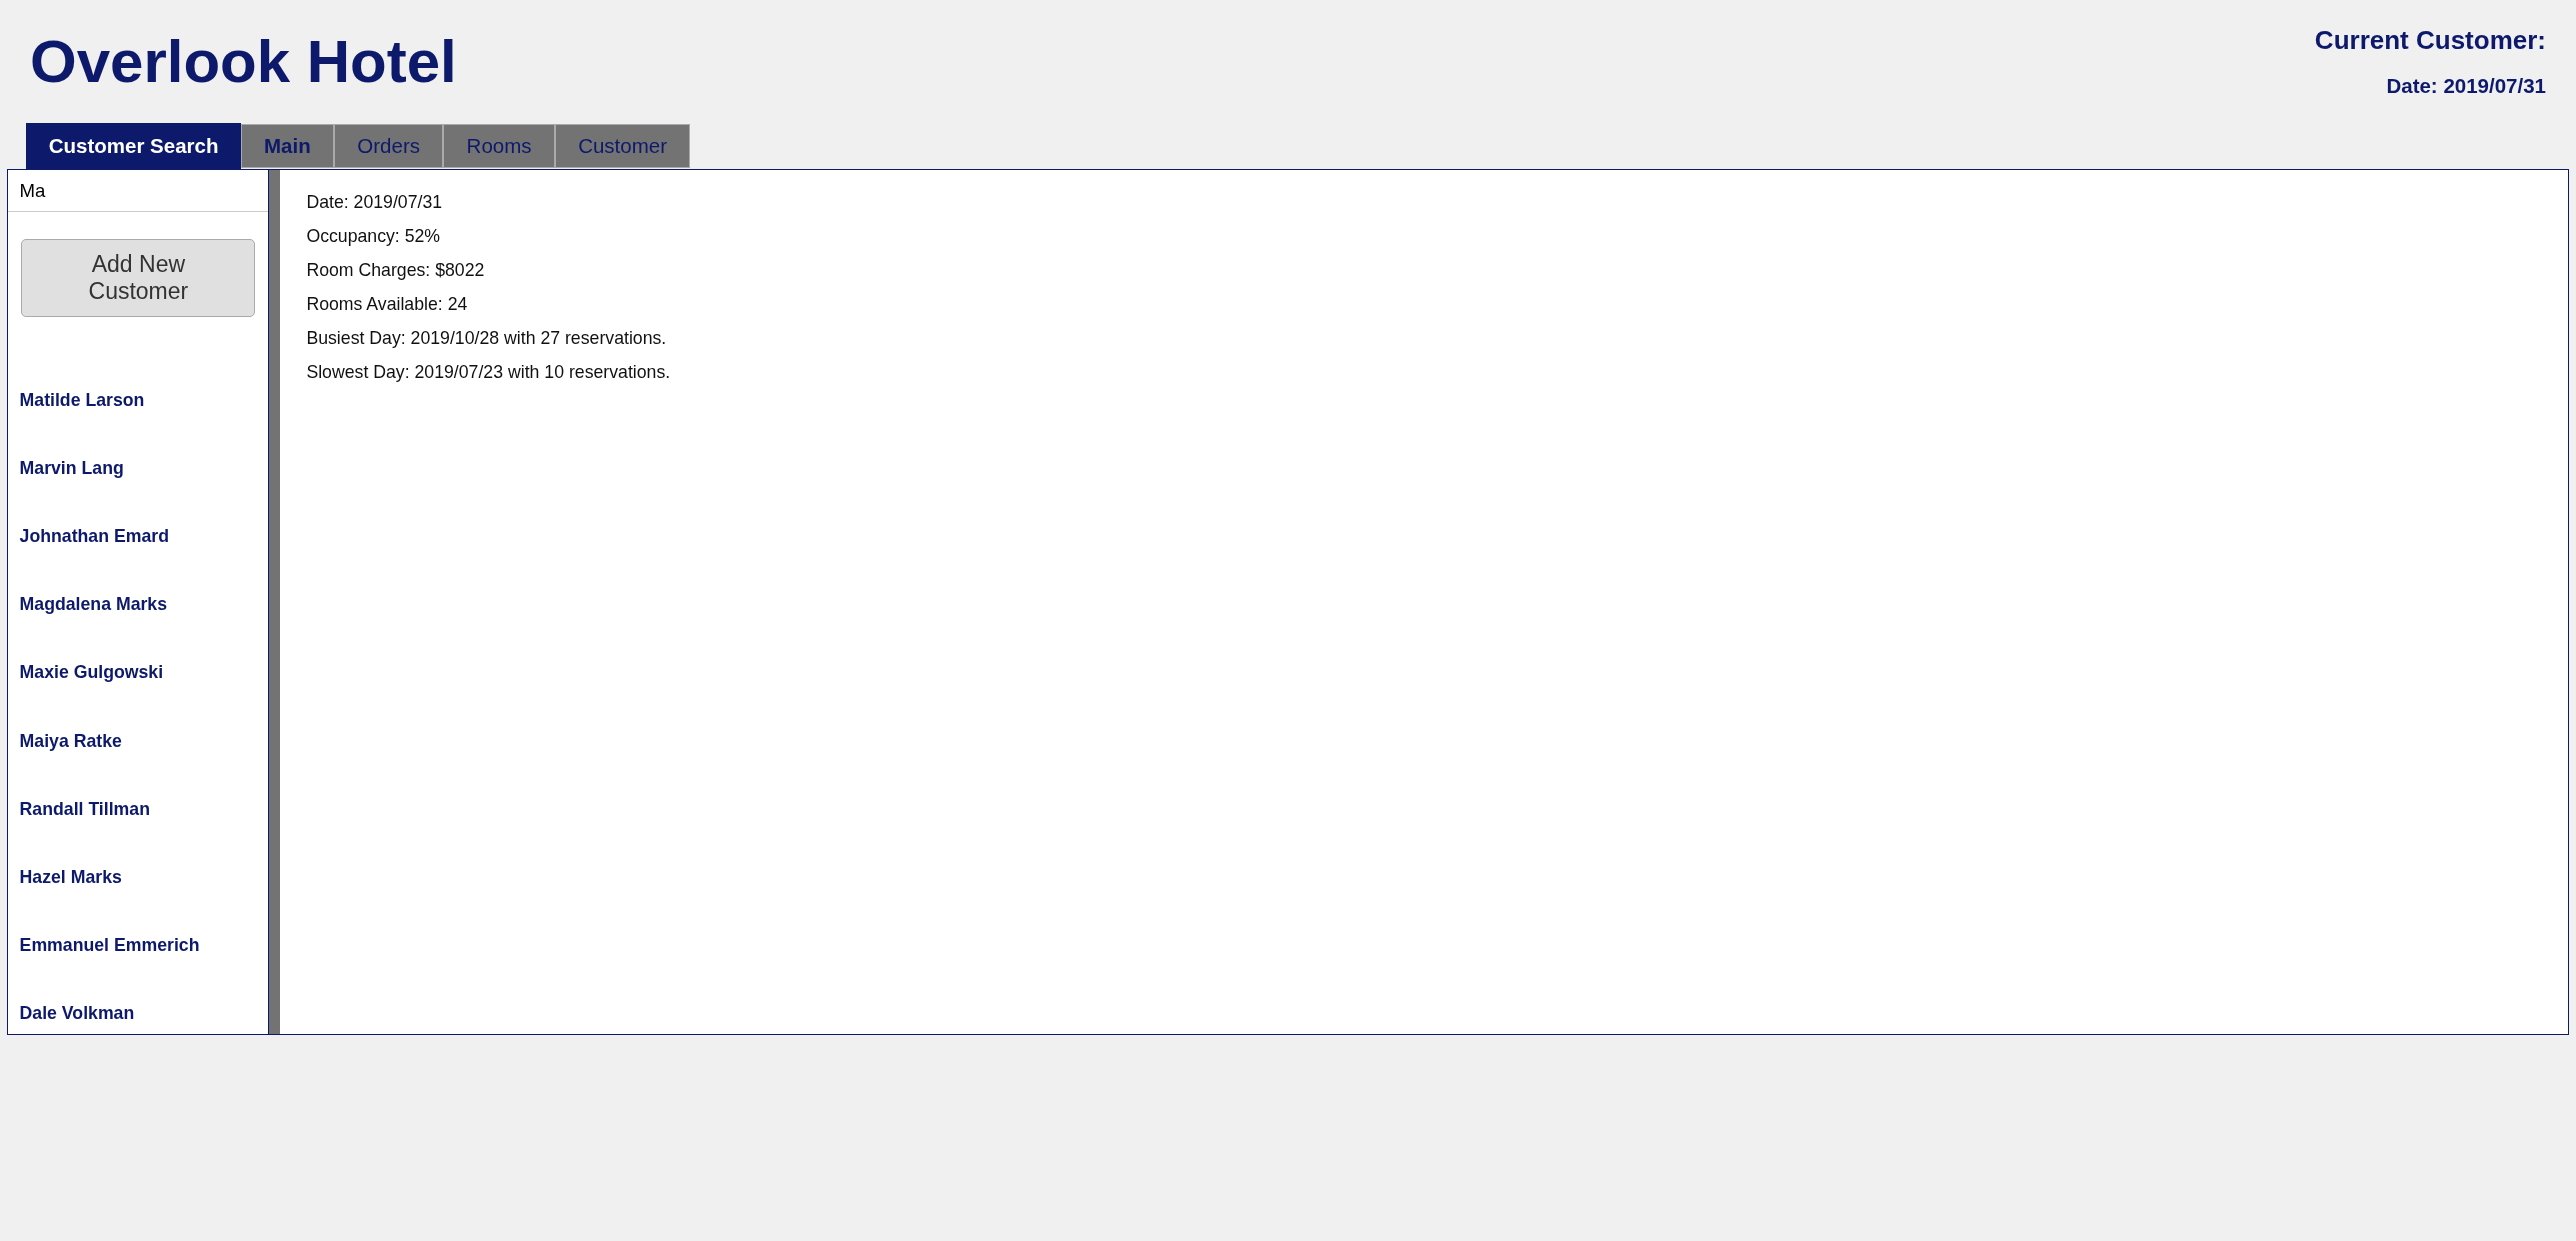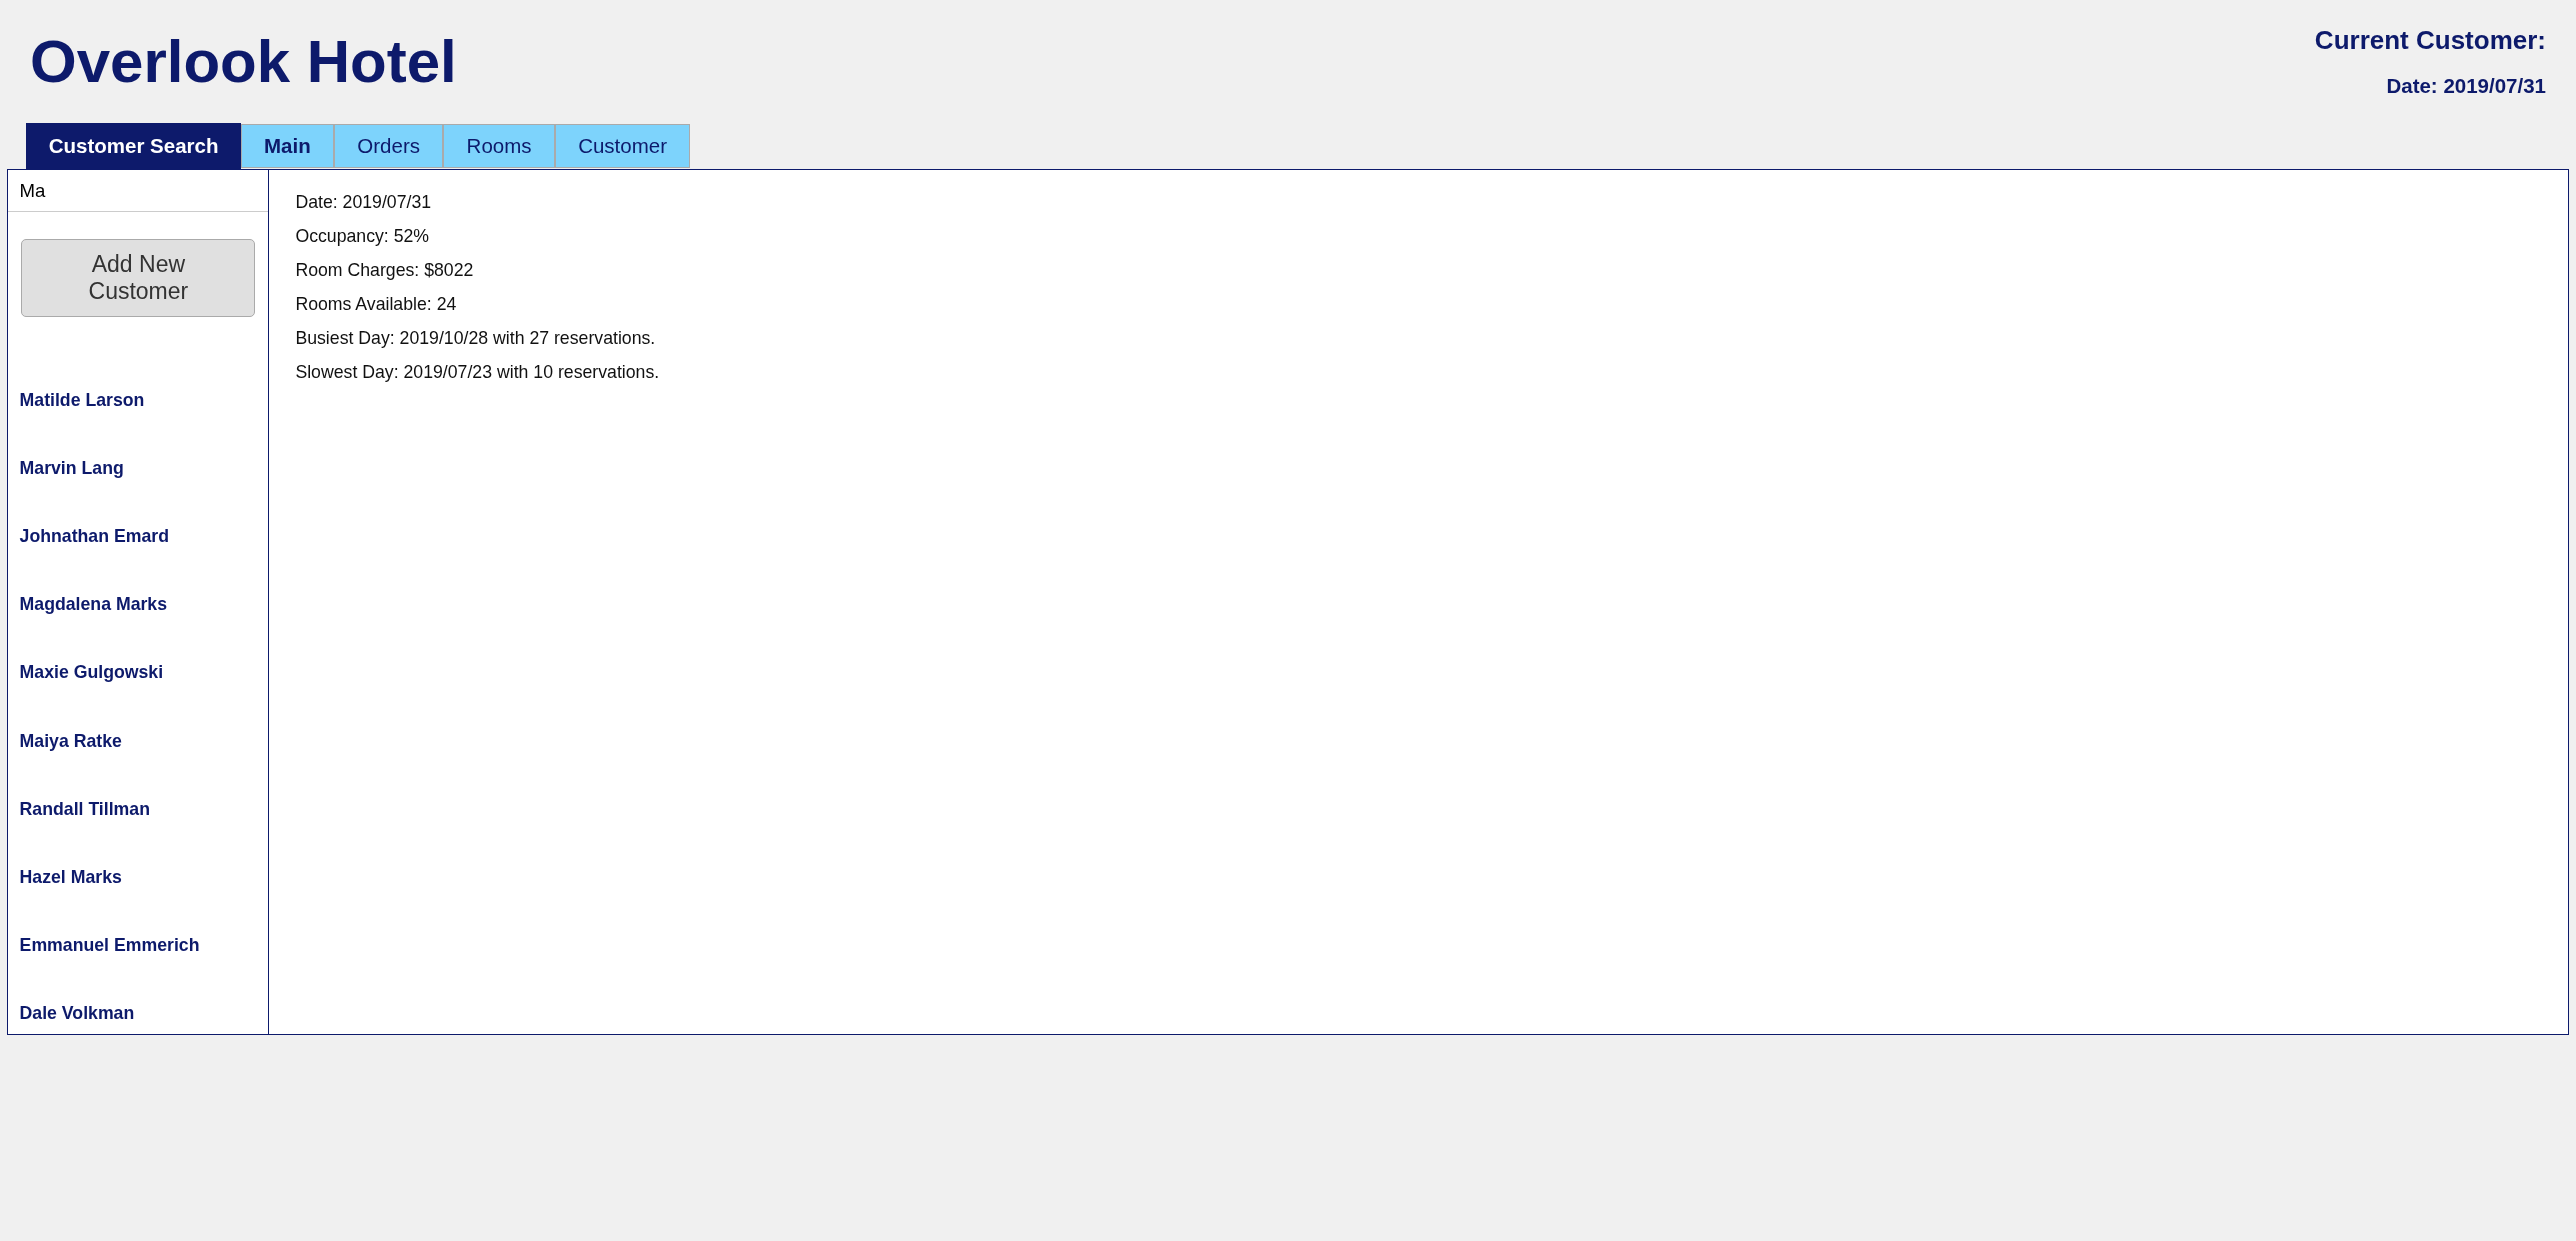--- a/index.html
+++ b/index.html
@@ -61,40 +61,41 @@
       font-size: 20.5px;
       font-weight: 700;
       padding: 11.2px 22.3px;
       border: none;
       cursor: pointer;
       white-space: nowrap;
       margin-left: 19px;
     }
 
     .tab-button {
-      background-color: #7dd3fc;
+      background-color: #737373;
       color: #0d1a6b;
       font-size: 20.5px;
       font-weight: 400;
       padding: 9.3px 22.3px;
       border: 1.9px solid #aaa;
       cursor: pointer;
       white-space: nowrap;
     }
 
     .tab-button.active {
       font-weight: 700;
     }
 
     .main-content {
       display: flex;
       border: 1.9px solid #0d1a6b;
       margin: 0 7.4px;
       min-height: 558px;
-      background-color: #d946ef;
+      background-color: #737373;
+      gap: 11px;
     }
 
     .sidebar {
       width: 261px;
       min-width: 261px;
       border-right: 1.9px solid #0d1a6b;
       display: flex;
       flex-direction: column;
       background-color: #ffffff;
     }

